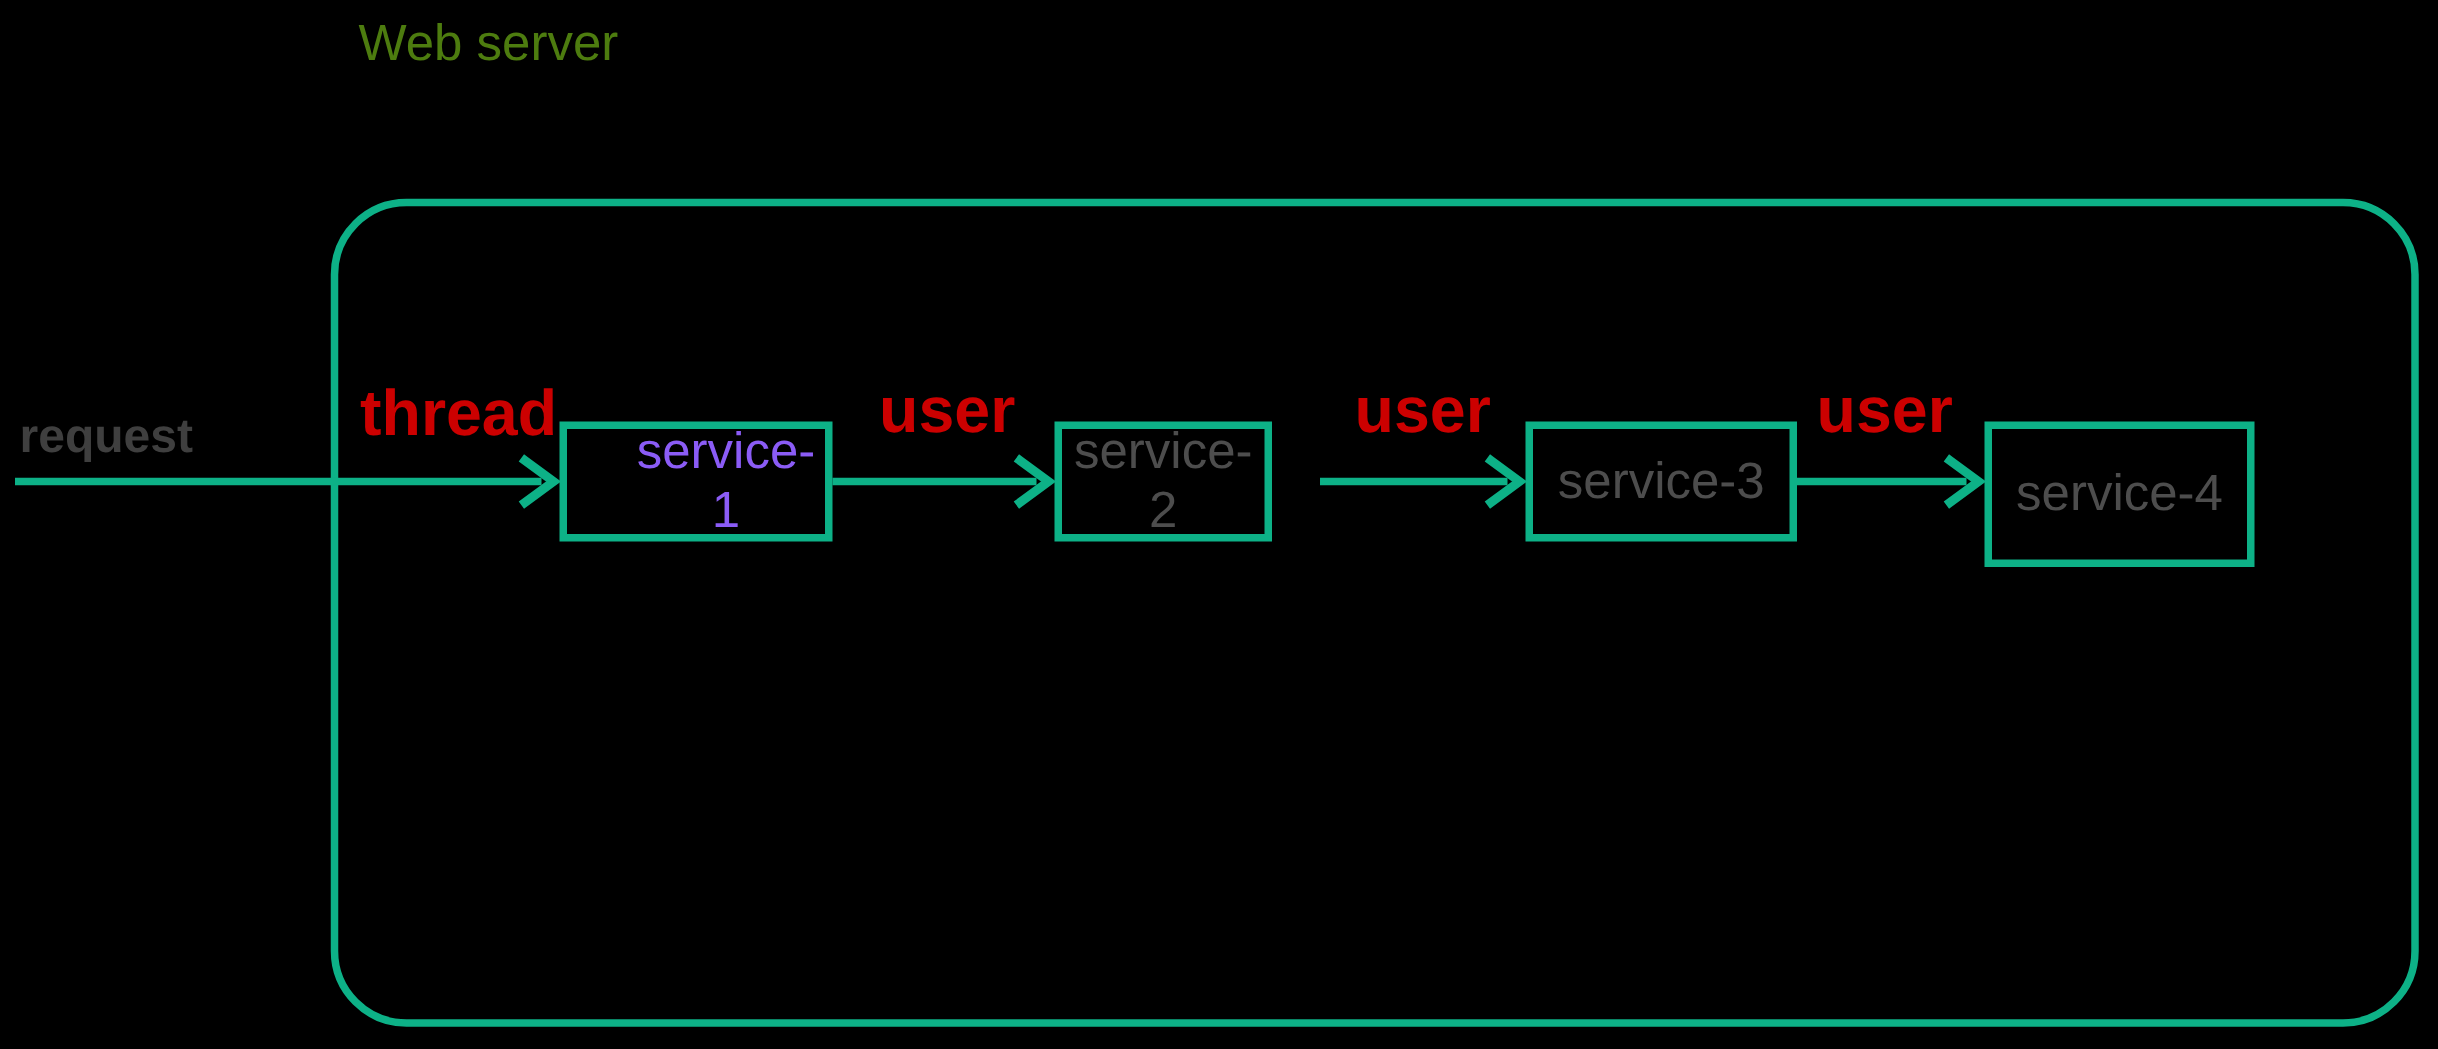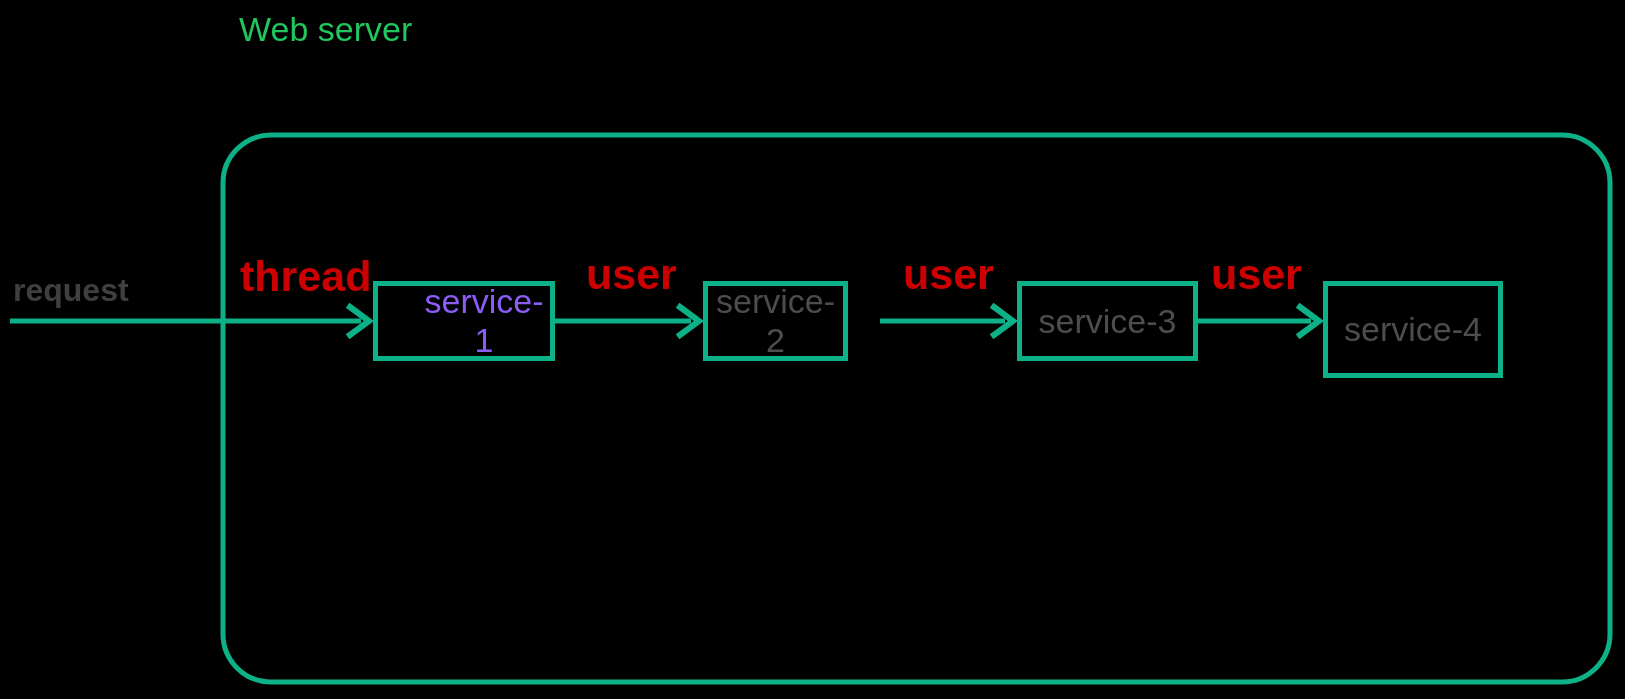--- a/index.html
+++ b/index.html
@@ -85,21 +85,21 @@
       <line id="edge2-line" x1="880" y1="321" x2="1005" y2="321" stroke="#0db187" stroke-width="5"></line>
       <polyline id="edge2-head" points="994,307 1013,321 994,335" fill="none" stroke="#0db187" stroke-width="6" stroke-linecap="square"></polyline>
     </g>
 
     <g>
       <line id="edge3-line" x1="1198" y1="321" x2="1311" y2="321" stroke="#0db187" stroke-width="5"></line>
       <polyline id="edge3-head" points="1300,307 1319,321 1300,335" fill="none" stroke="#0db187" stroke-width="6" stroke-linecap="square"></polyline>
     </g>
   </svg>
 
-  <div class="txt group-title" id="container-title" style="left: 239px; top: 12px; color: #22c55e;">Web server</div>
+  <div class="txt group-title" id="container-title" style="left: 239px; top: 12px; color: #4d7c0f;">Web server</div>
 
   <div class="txt flow-label" id="entry-label" style="left: 13px; top: 274px; color: rgb(63, 63, 63);">request</div>
 
   <div class="txt edge-label" id="edge-label-0" style="left: 240px; top: 255px; color: rgb(204, 0, 0);">thread</div>
   <div class="txt edge-label" id="edge-label-1" style="left: 586px; top: 253px; color: rgb(204, 0, 0);">user</div>
   <div class="txt edge-label" id="edge-label-2" style="left: 903px; top: 253px; color: rgb(204, 0, 0);">user</div>
   <div class="txt edge-label" id="edge-label-3" style="left: 1211px; top: 253px; color: rgb(204, 0, 0);">user</div>
 
   <div class="node-box" id="node-box-0" style="left: 373px; top: 281px; width: 182px; height: 80px; border-color: rgb(13, 177, 135);">
     <span class="node-label" style="color: #8b5cf6; margin-left: 40px;">service-1</span>

